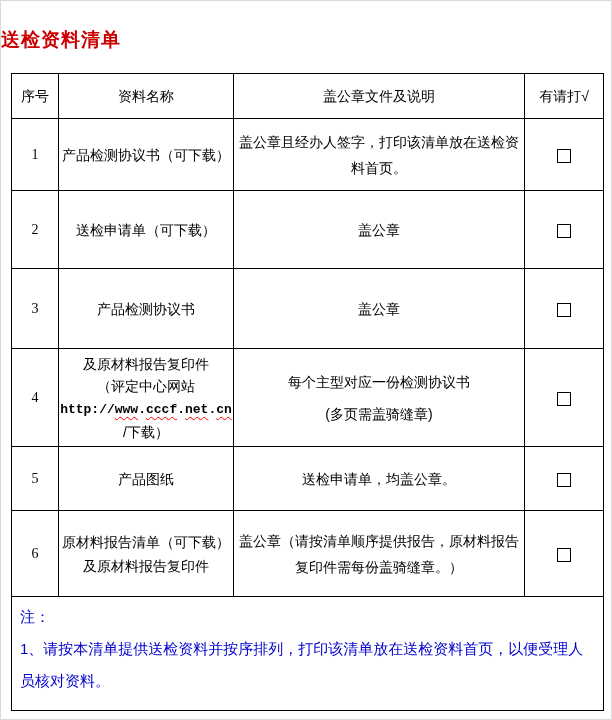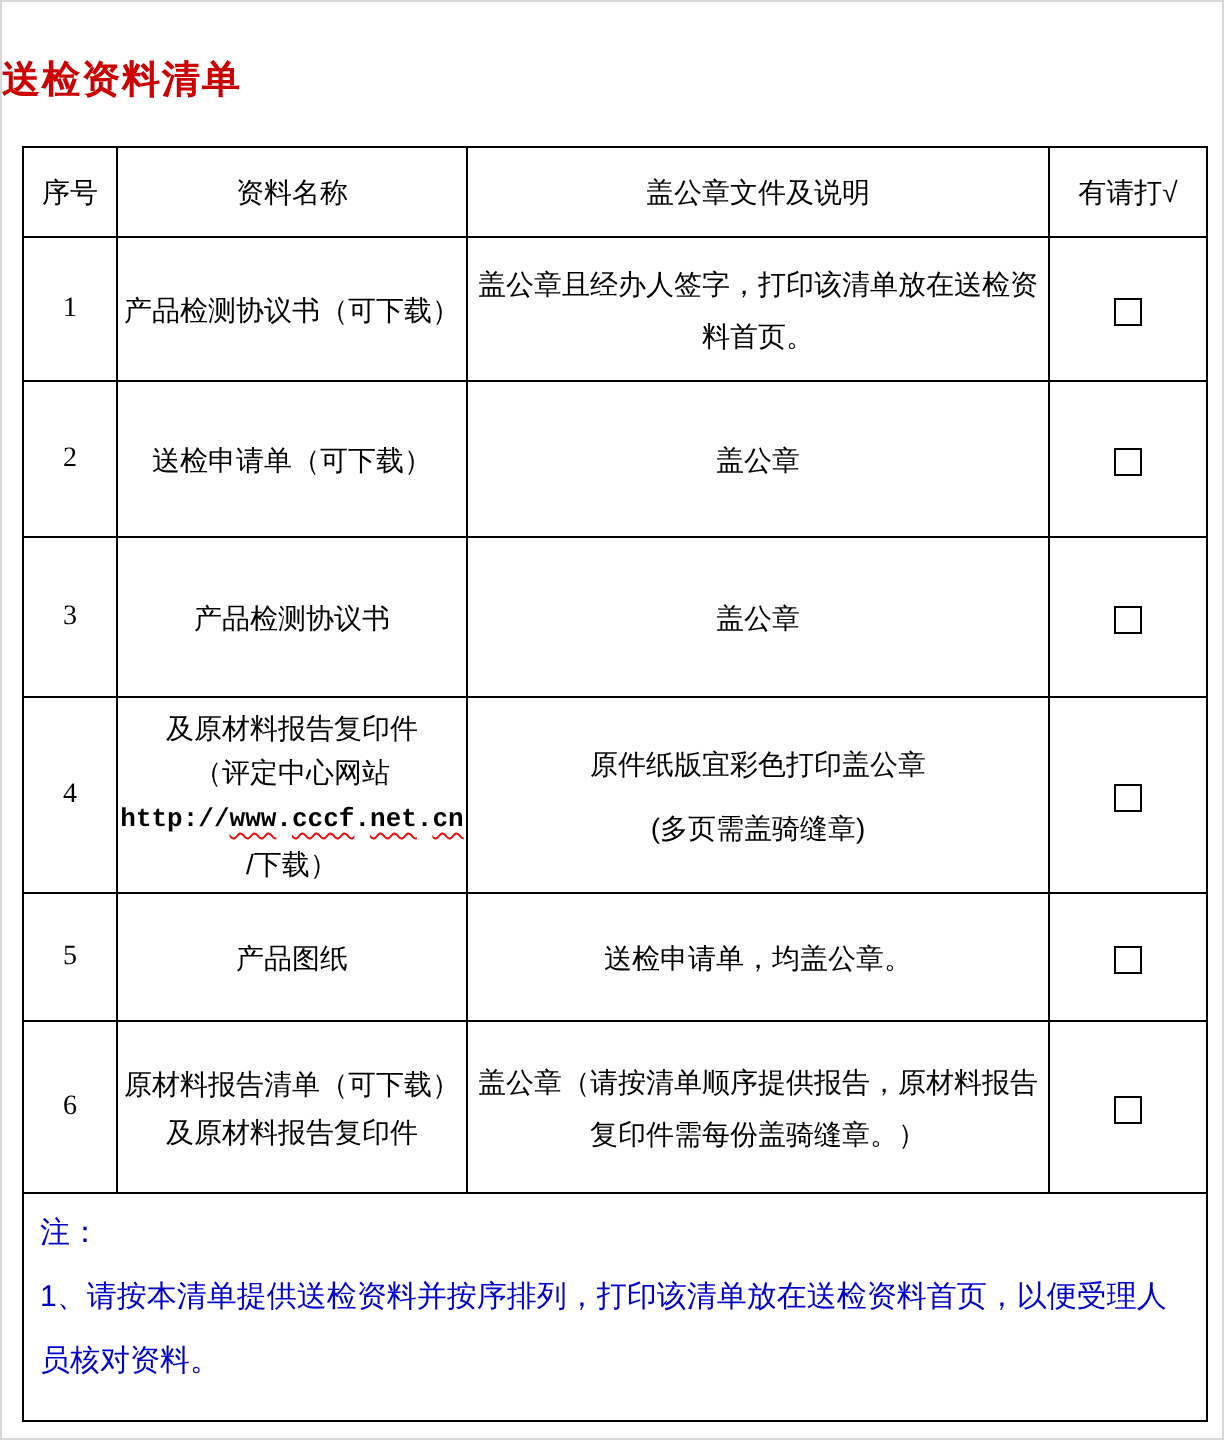--- a/index.html
+++ b/index.html
@@ -125,21 +125,21 @@
 
   <tr class="r4">
     <td class="cell-no">4</td>
     <td class="cell-name r4-name">
       <span>及原材料报告复印件</span><br>
       <span>（评定中心网站</span><br>
       <span class="url-line"><span>http://</span><span class="wavy">www</span><span>.</span><span class="wavy">cccf</span><span>.</span><span class="wavy">net</span><span>.</span><span class="wavy">cn</span></span><br>
       <span>/下载）</span>
     </td>
     <td class="cell-desc">
-      <span>原件纸版宜彩色打印盖公章</span>
+      <span>每个主型对应一份检测协议书</span>
       <div class="r4-desc-gap"></div>
       <span class="bold">(多页需盖骑缝章)</span>
     </td>
     <td class="cell-check"><span class="checkbox"></span></td>
   </tr>
 
   <tr class="r5">
     <td class="cell-no">5</td>
     <td class="cell-name">产品图纸</td>
     <td class="cell-desc">送检申请单，均盖公章。</td>

